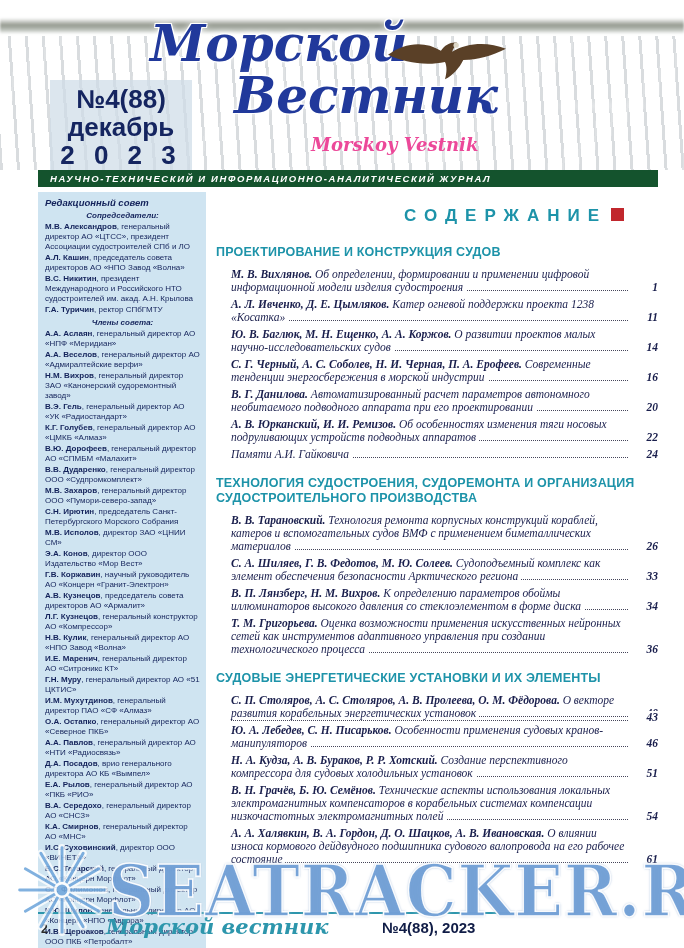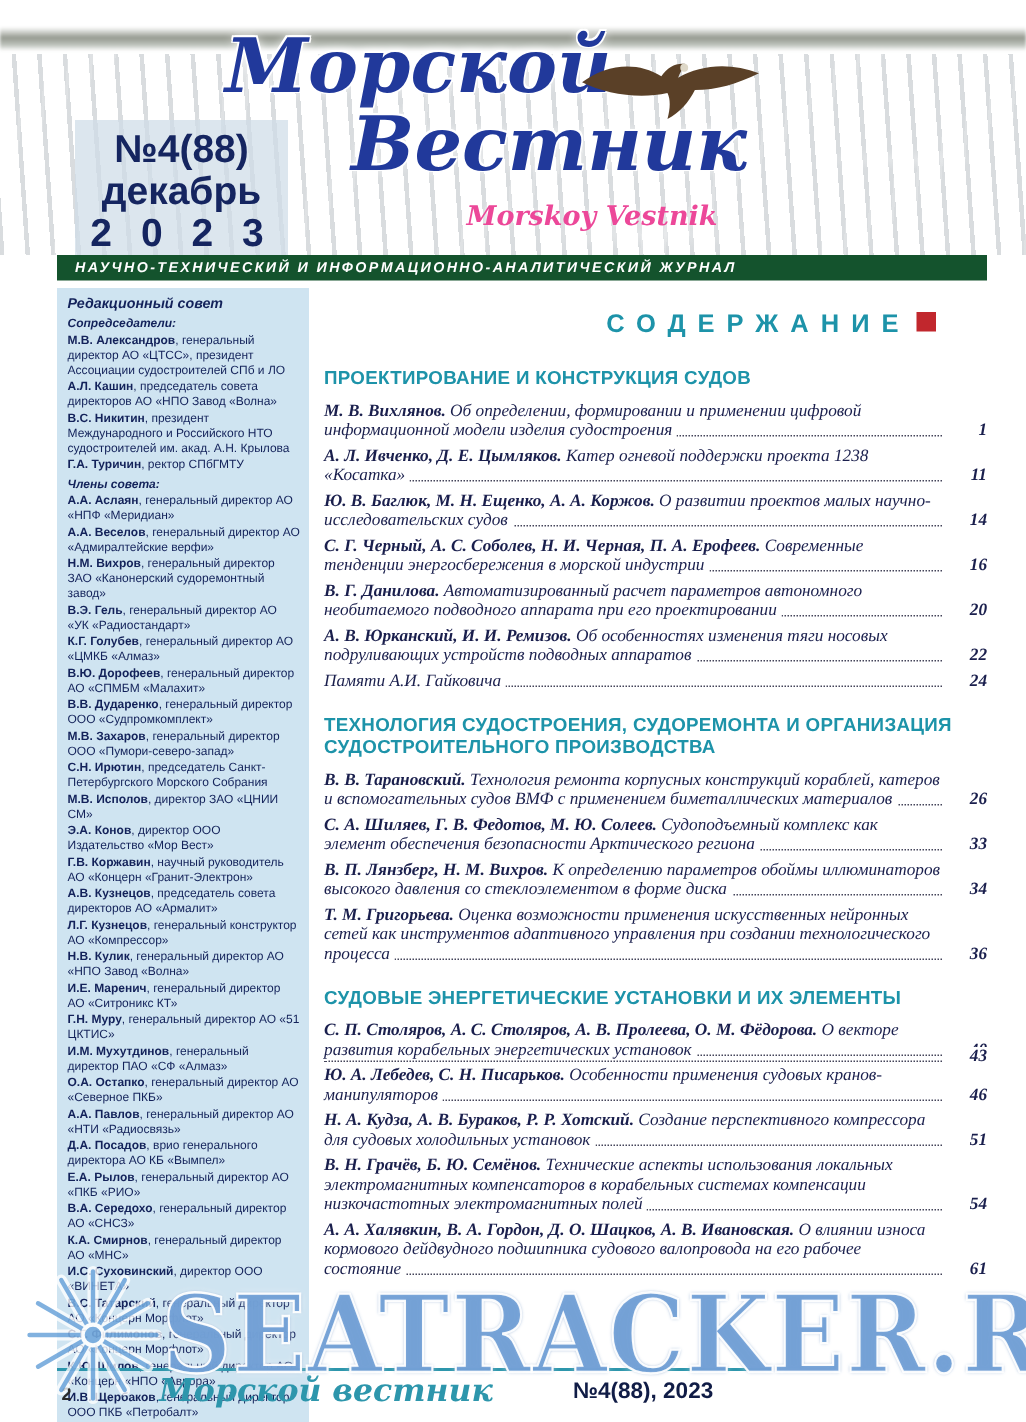--- a/index.html
+++ b/index.html
@@ -57,39 +57,39 @@
   }
 
   
   .body-row { display:flex; gap:10px; margin:5px 26px 0 38px; min-height:716px; align-items:stretch; }
 
   aside.sidebar {
     width:168px; flex:0 0 168px; background:#cfe4f1; padding:6px 6px 8px 7px;
     color:#13225a; font-size:8px; line-height:10px;
   }
   .sb-title { font-size:9.5px; font-weight:bold; font-style:italic; margin-bottom:3px; }
-  .sb-heading { font-weight:bold; font-style:italic; margin:3px 0 1px; }
+  .sb-heading { font-weight:bold; font-style:italic; margin:3px 0 1px;text-align:center; }
   .sb-entry { margin-bottom:1px; }
   .sb-entry b { font-weight:bold; }
 
   main.content { flex:1 1 auto; padding-top:4px; min-width:0; }
   .toc-title {
     margin:6px 0 6px; text-align:right; padding-right:34px;
     color:#1d93a9; font-size:17px; font-weight:bold; letter-spacing:8px; line-height:28px;
   }
   .red-sq { display:inline-block; width:13px; height:13px; background:#c1272d; margin-left:4px; }
 
   .section-heading {
     color:#1d93a9; font-size:12.5px; font-weight:bold; line-height:15px;
     margin:15px 0 8px; max-width:420px; letter-spacing:0.2px;
   }
   .article {
     position:relative; font-family:"Liberation Serif", serif; font-style:italic;
     font-size:11.5px; line-height:13px; color:#1a1f4d;
-    margin-bottom:4px; padding-right:30px;
+    margin-bottom:4px; padding-right:30px;margin-left:15px;
   }
   .article::before {
     content:""; position:absolute; left:0; right:30px; bottom:3px;
     border-bottom:1.6px dotted #45455a;
   }
   .article .txt { position:relative; background:#fff; padding-right:3px;
     -webkit-box-decoration-break:clone; box-decoration-break:clone; }
   .article .authors { font-weight:bold; }
   .article .pg { position:absolute; right:0; bottom:0; font-weight:bold; background:#fff; padding-left:2px; }
 

